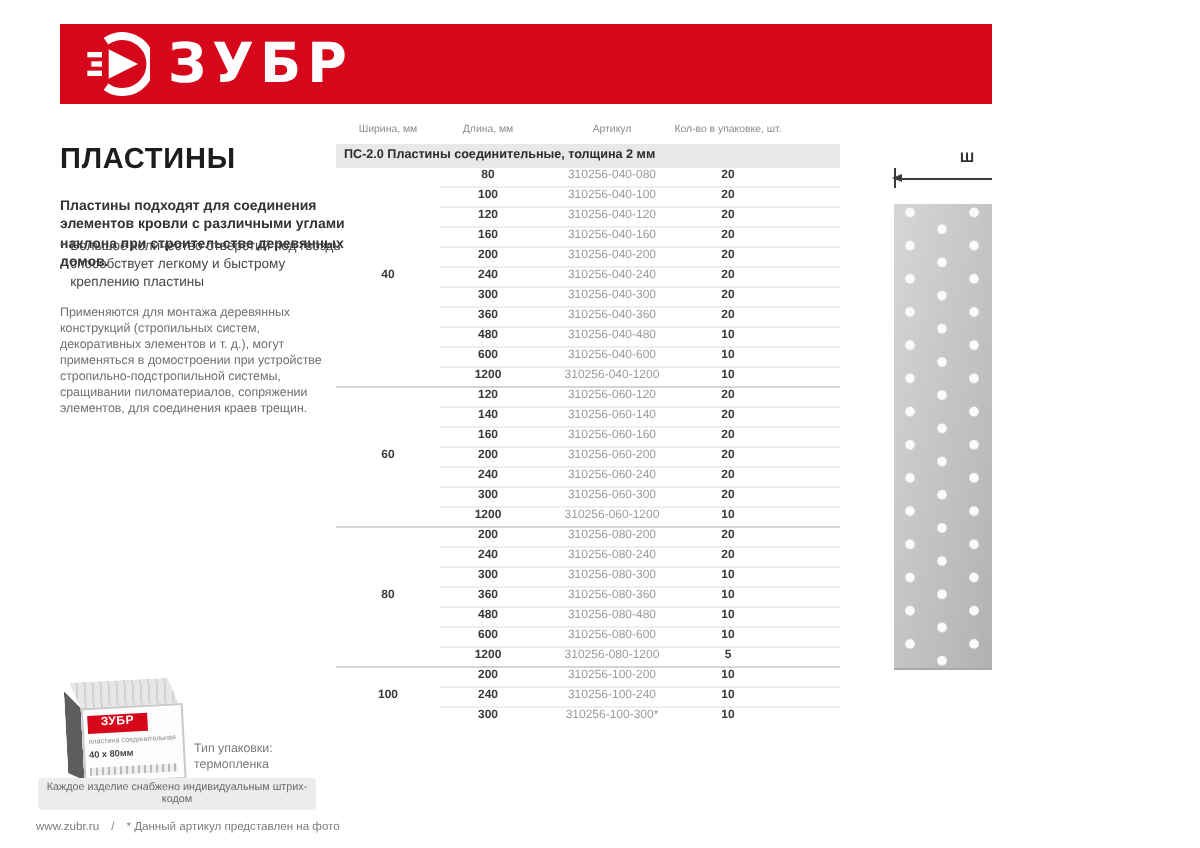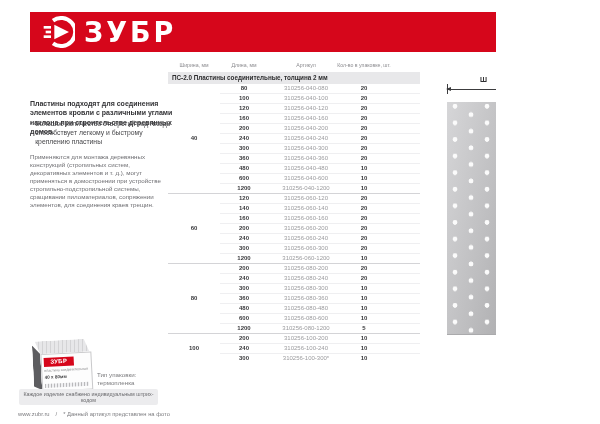--- a/index.html
+++ b/index.html
@@ -93,20 +93,21 @@
           <polygon points="17,13 39,24 17,35" fill="#fff"></polygon>
           <rect x="1" y="15" width="11" height="4" fill="#fff"></rect>
           <rect x="4" y="22" width="8" height="4" fill="#fff"></rect>
           <rect x="1" y="29" width="11" height="4" fill="#fff"></rect>
         </svg>
       </span>
       <span class="logo-text">ЗУБР</span>
     </div>
   </div>
 
+  <div class="title">ПЛАСТИНЫ</div>
   <div class="intro">Пластины подходят для соединения элементов кровли с различными углами наклона при строительстве деревянных домов.</div>
   <div class="bullet-item">
     <span class="bullet-mark">▪</span>
     <span>Большое количество отверстий под гвоздь способствует легкому и быстрому креплению пластины</span>
   </div>
   <div class="descr">Применяются для монтажа деревянных конструкций (стропильных систем, декоративных элементов и т. д.), могут применяться в домостроении при устройстве стропильно-подстропильной системы, сращивании пиломатериалов, сопряжении элементов, для соединения краев трещин.</div>
 
   <div class="pkg">
     <div class="pkg-top"></div>
     <div class="pkg-side"></div>

